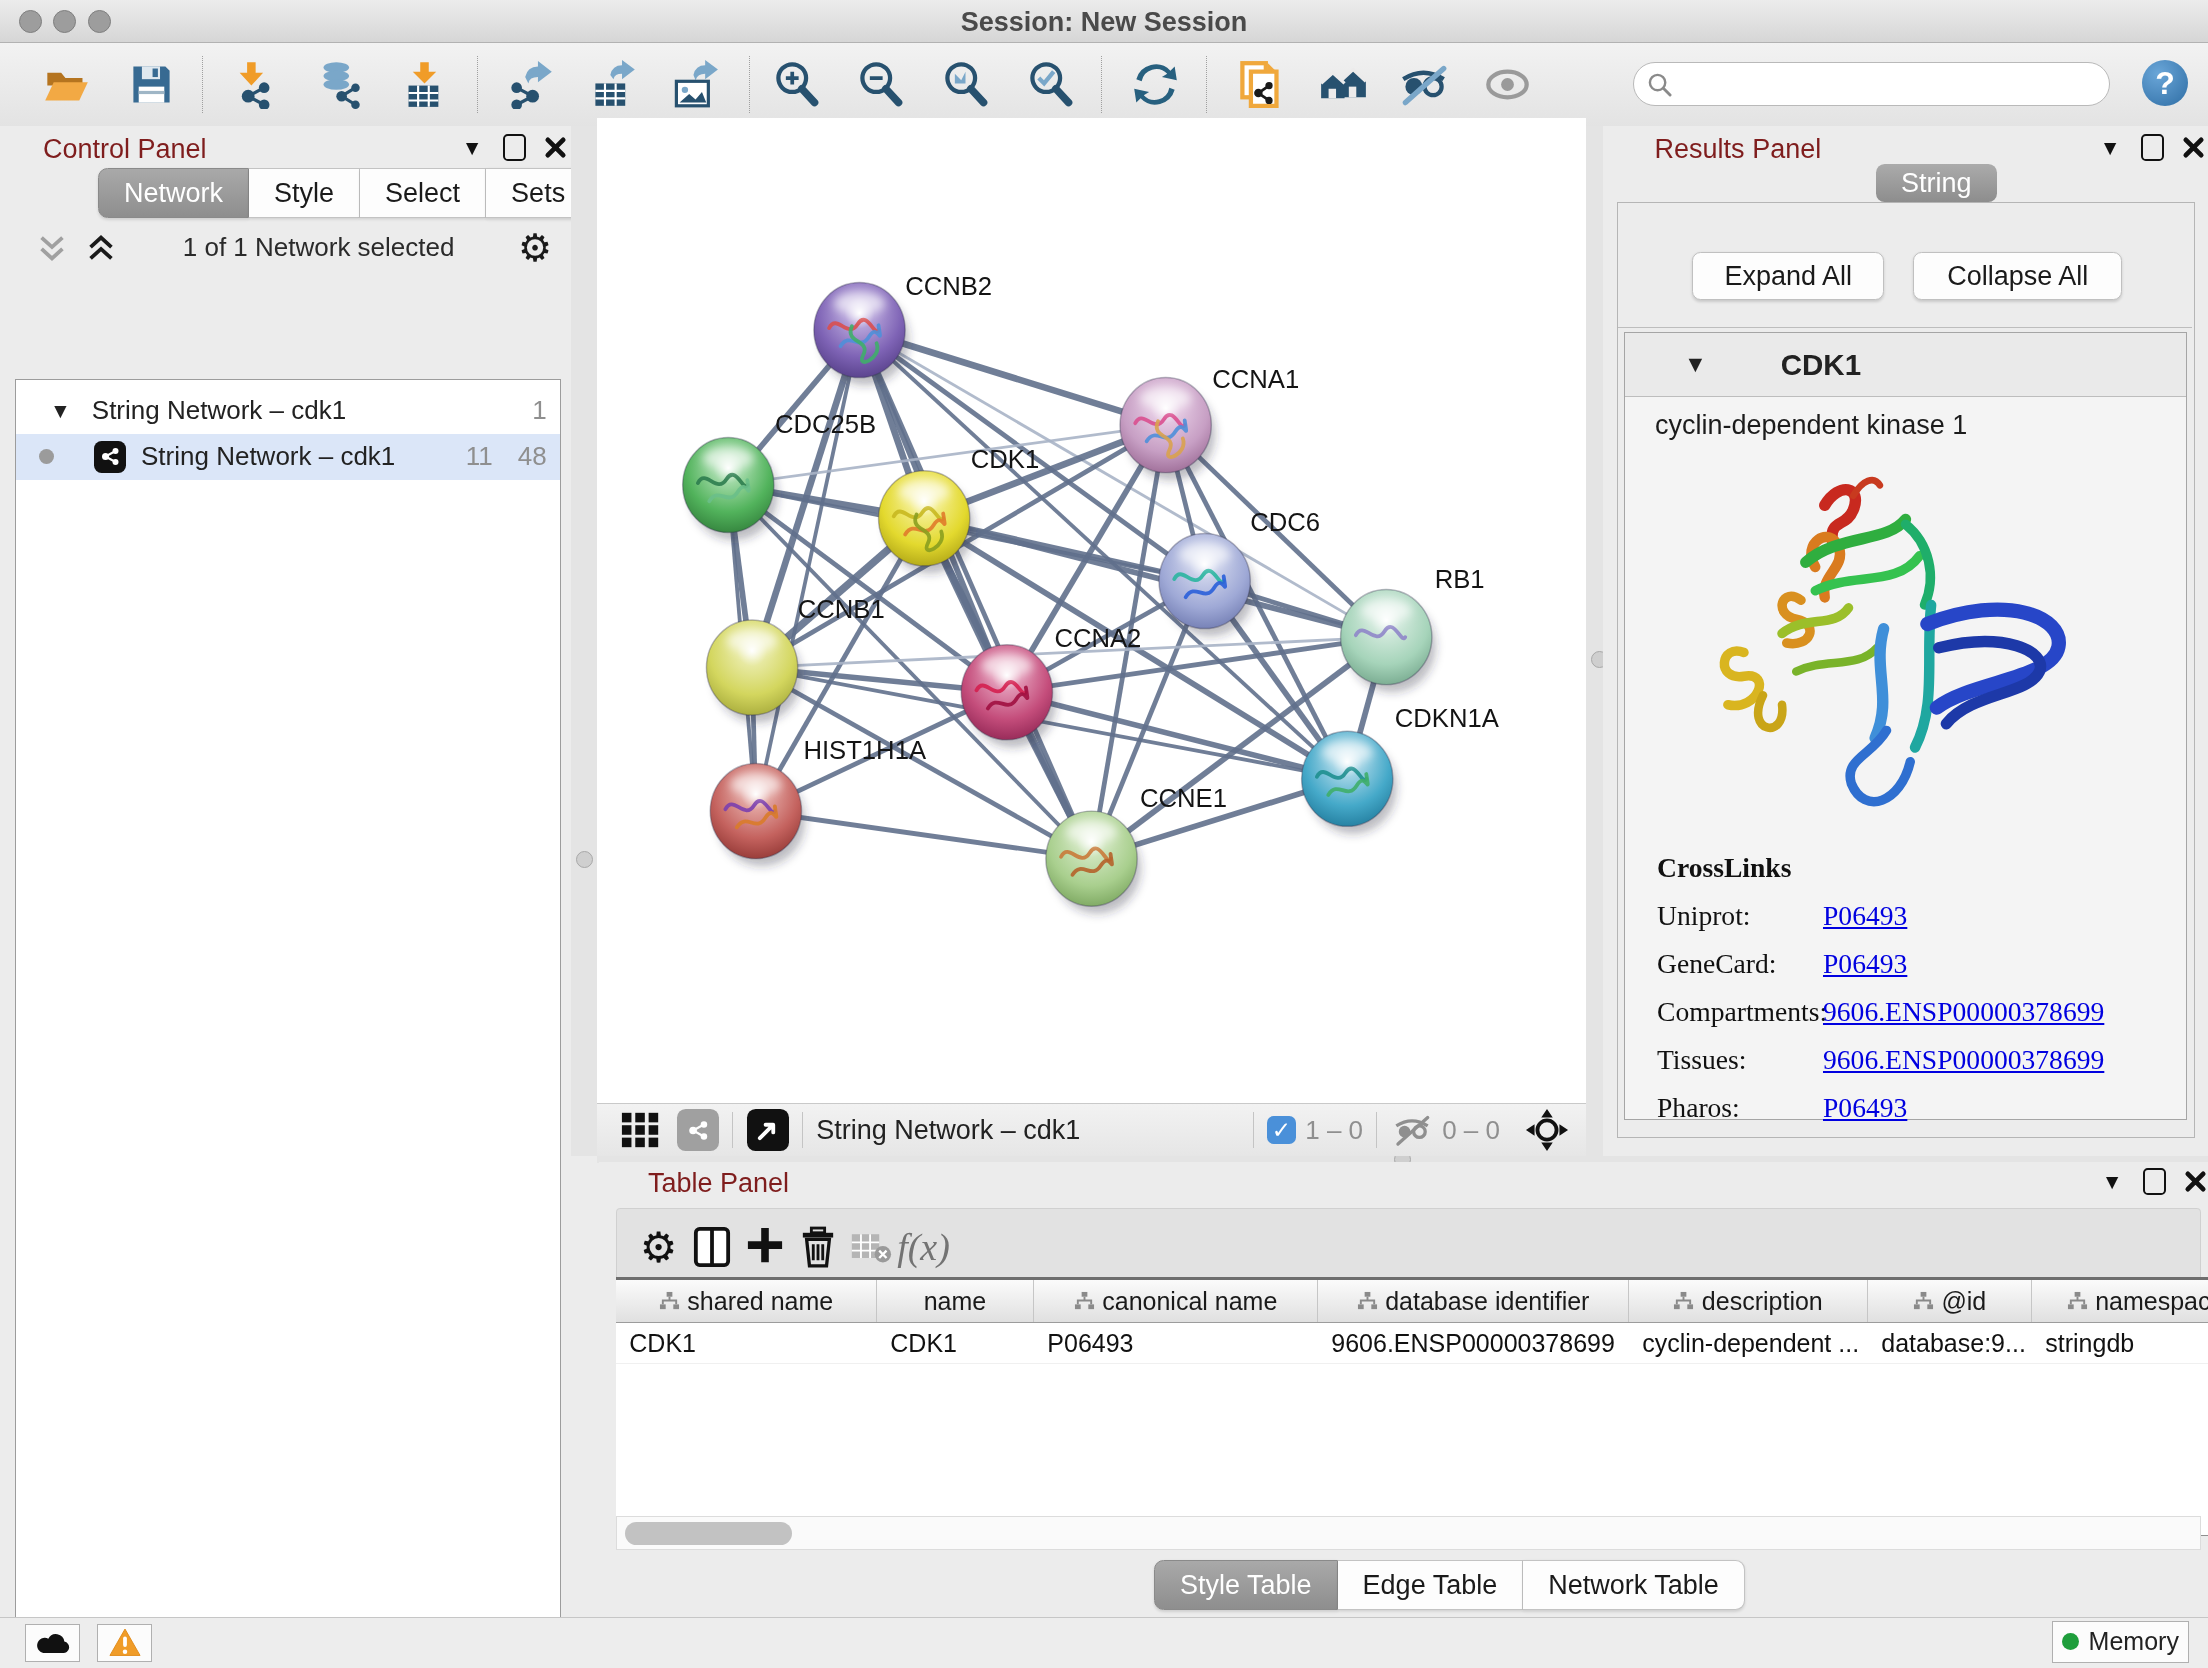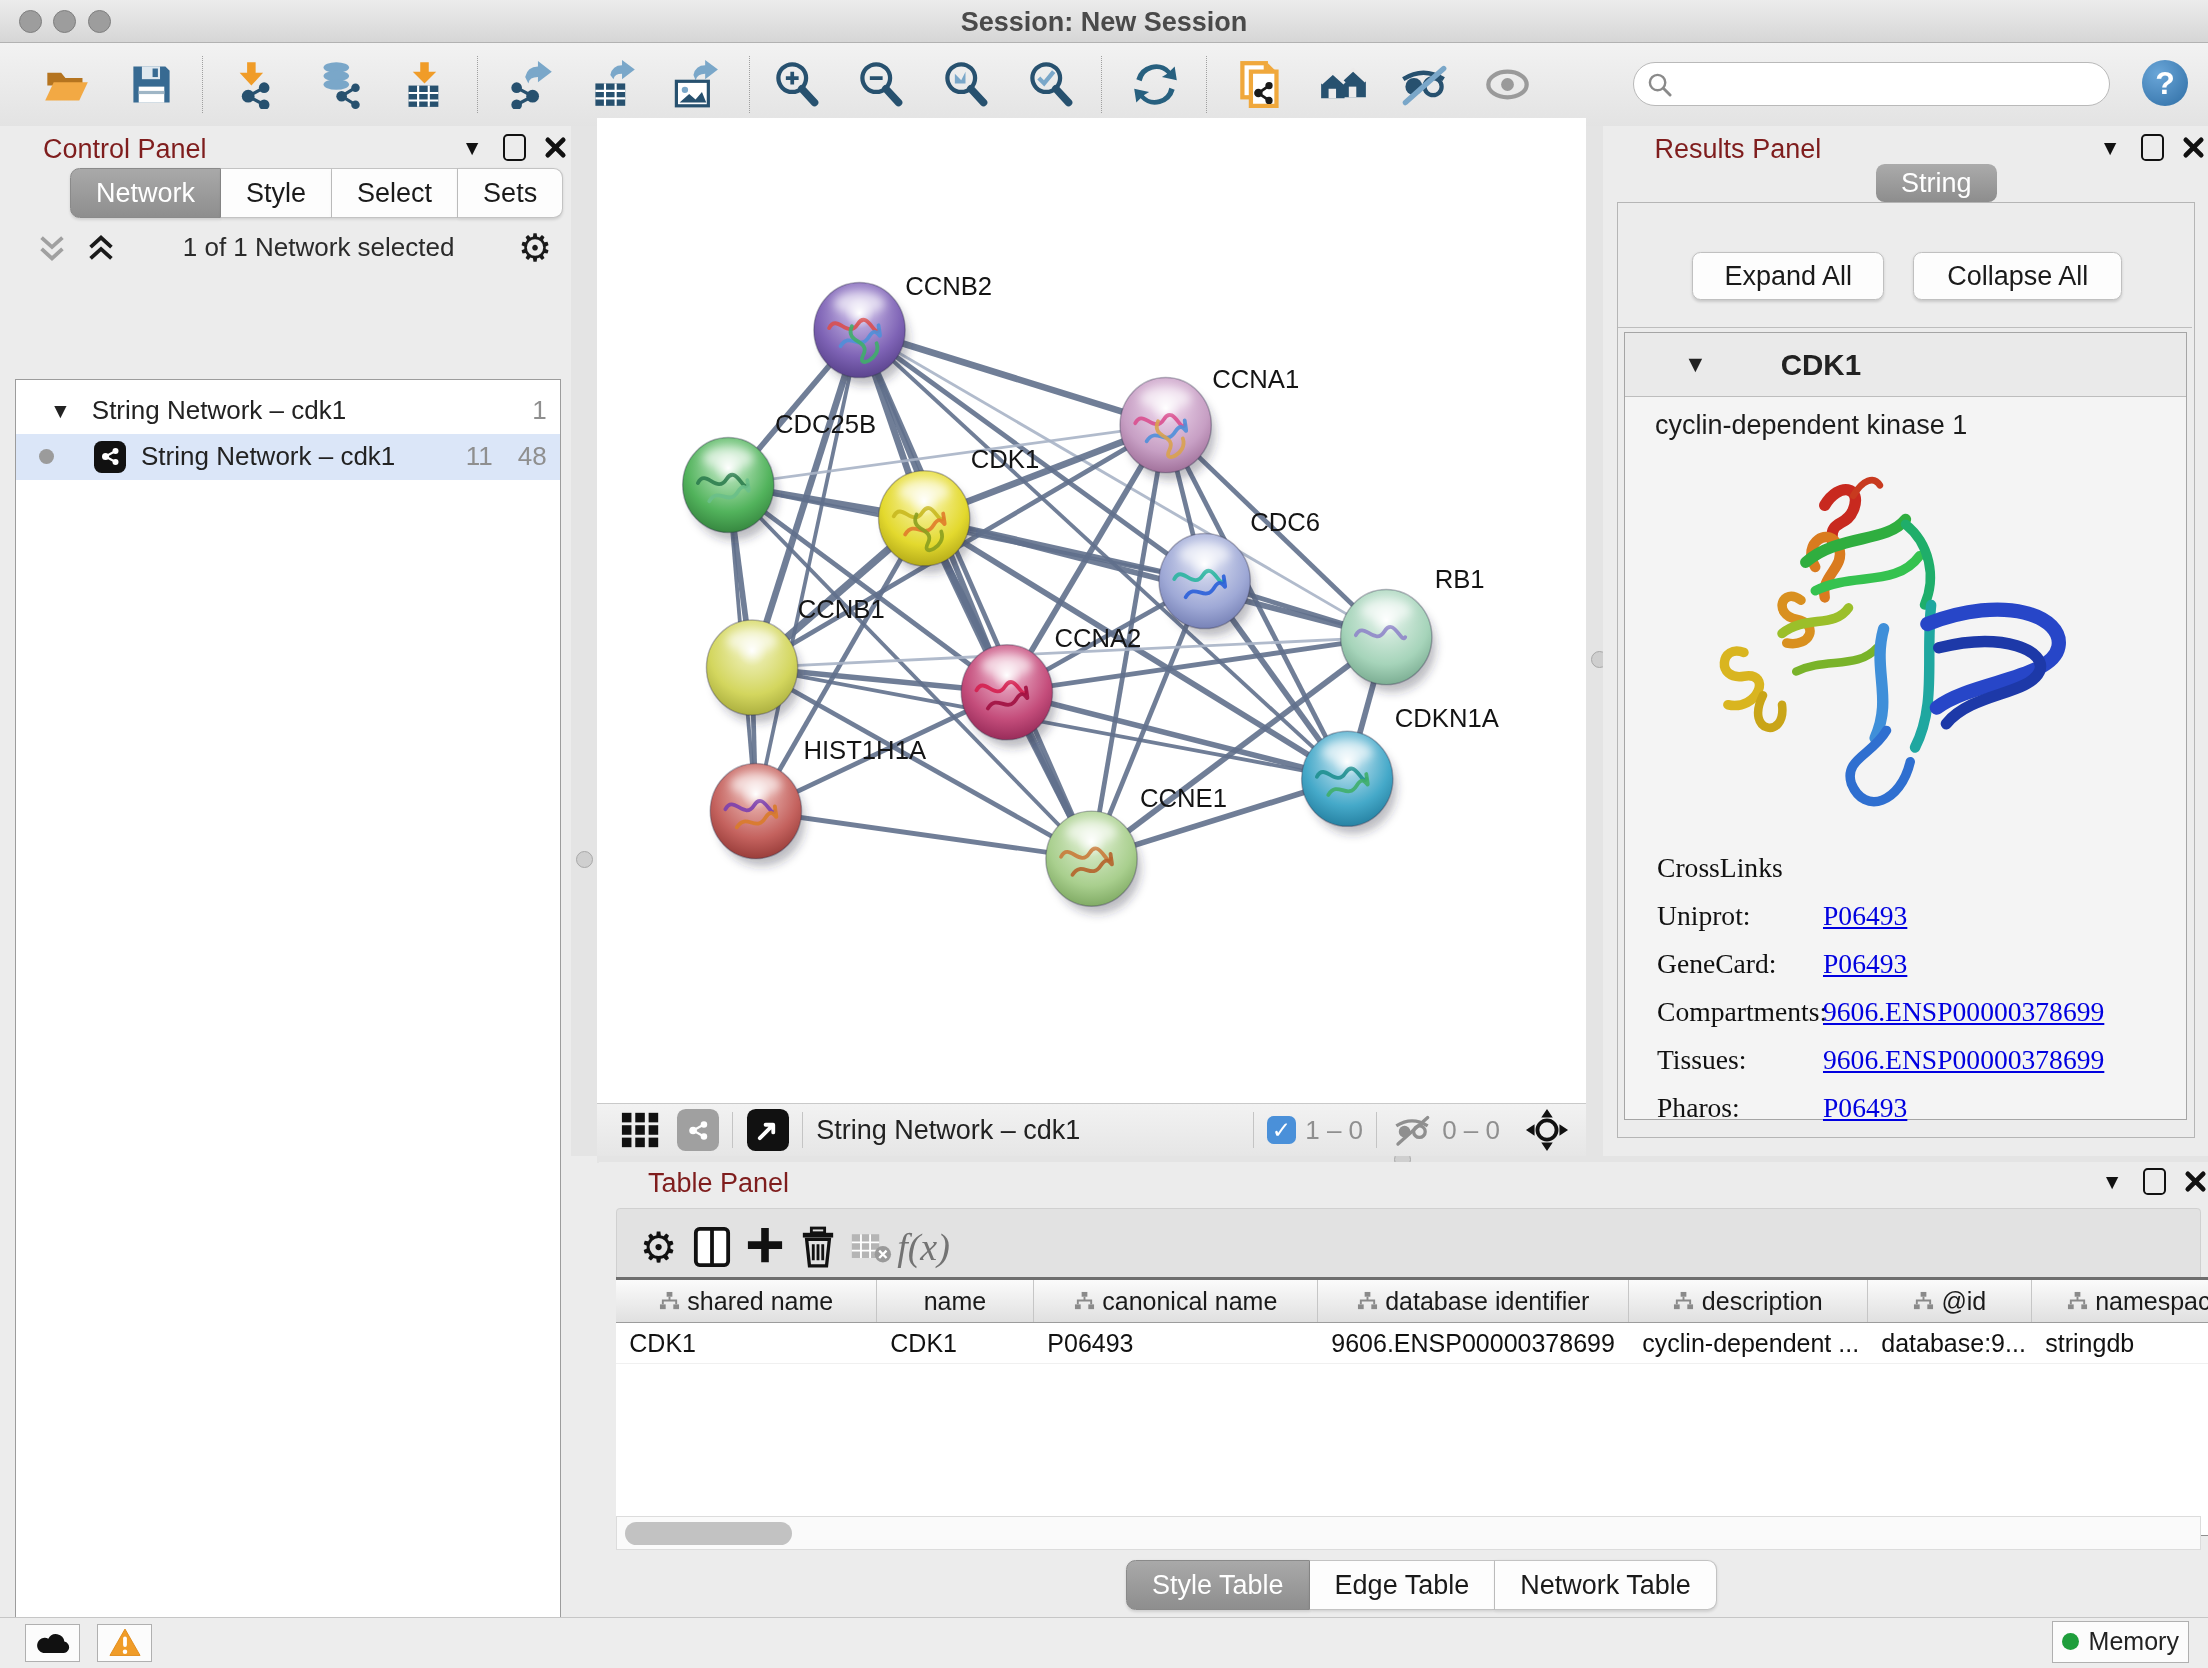--- a/index.html
+++ b/index.html
@@ -27,21 +27,21 @@
     background:radial-gradient(circle at 35% 30%,#6aa6d8,#2e6da4);color:#fff;font-size:32px;font-weight:bold;
     display:flex;align-items:center;justify-content:center;}
 
   
   .panel-title{font-size:27px;color:#7f1d1d;margin-left:24px;}
   .hdr-ic{width:28.5px;height:28.5px;display:flex;align-items:center;justify-content:center;}
   .sq{width:19px;height:23px;border:2.9px solid #111;border-radius:4.8px;}
   .tri{font-size:21px;color:#111;}
 
   
-  .seg{display:flex;}
+  .seg{display:flex;margin-left:28px;}
   .seg .tab{height:48px;display:flex;align-items:center;justify-content:center;
     background:#fdfdfd;border:1px solid #c3c3c3;border-left:none;font-size:27px;color:#1a1a1a;
     padding:0 25px;box-shadow:0 1.9px 2.9px rgba(0,0,0,.12);}
   .seg .tab:first-child{border-left:1px solid #c3c3c3;border-radius:9.5px 0 0 9.5px;}
   .seg .tab:last-child{border-radius:0 9.5px 9.5px 0;}
   .seg .tab.active{background:linear-gradient(#a9a9a9,#8e8e8e);color:#fff;border-color:#8a8a8a;}
 
   
   .control-panel{left:0;top:126px;width:571px;height:1491px;background:#ececec;}
   .list-box{left:15px;top:253px;width:546px;height:1326px;background:#fff;border:1.9px solid #9c9c9c;box-sizing:border-box;}
@@ -667,21 +667,21 @@
           <path d="M235 75 C260 95 268 130 255 160" stroke="#1fae6a" stroke-width="10"></path>
           <path d="M262 160 C256 215 268 265 245 310" stroke="#1fa7a0" stroke-width="11"></path>
           <path d="M212 185 C200 228 222 258 203 300" stroke="#3f8fd9" stroke-width="12"></path>
           <path d="M240 325 C230 368 192 382 178 348 C170 322 200 318 215 292" stroke="#2f6fd0" stroke-width="10"></path>
           <path d="M258 180 C340 148 402 172 396 204 C390 238 305 240 268 268" stroke="#2746c8" stroke-width="15"></path>
           <path d="M270 205 C338 188 385 208 376 230 C364 255 305 252 278 285" stroke="#1d39a8" stroke-width="12"></path>
         </g>
       </svg>
 
       <div class="crosslinks" style="margin:19px 0 0 32px">
-        <div style="font-weight:normal">CrossLinks</div>
+        <div style="font-weight:bold">CrossLinks</div>
         <div id="crosslinks-rows">
             <div class="cl-row">
               <span class="lbl">Uniprot:</span>
               <a href="#">P06493</a>
             </div>
             <div class="cl-row">
               <span class="lbl">GeneCard:</span>
               <a href="#">P06493</a>
             </div>
             <div class="cl-row">

